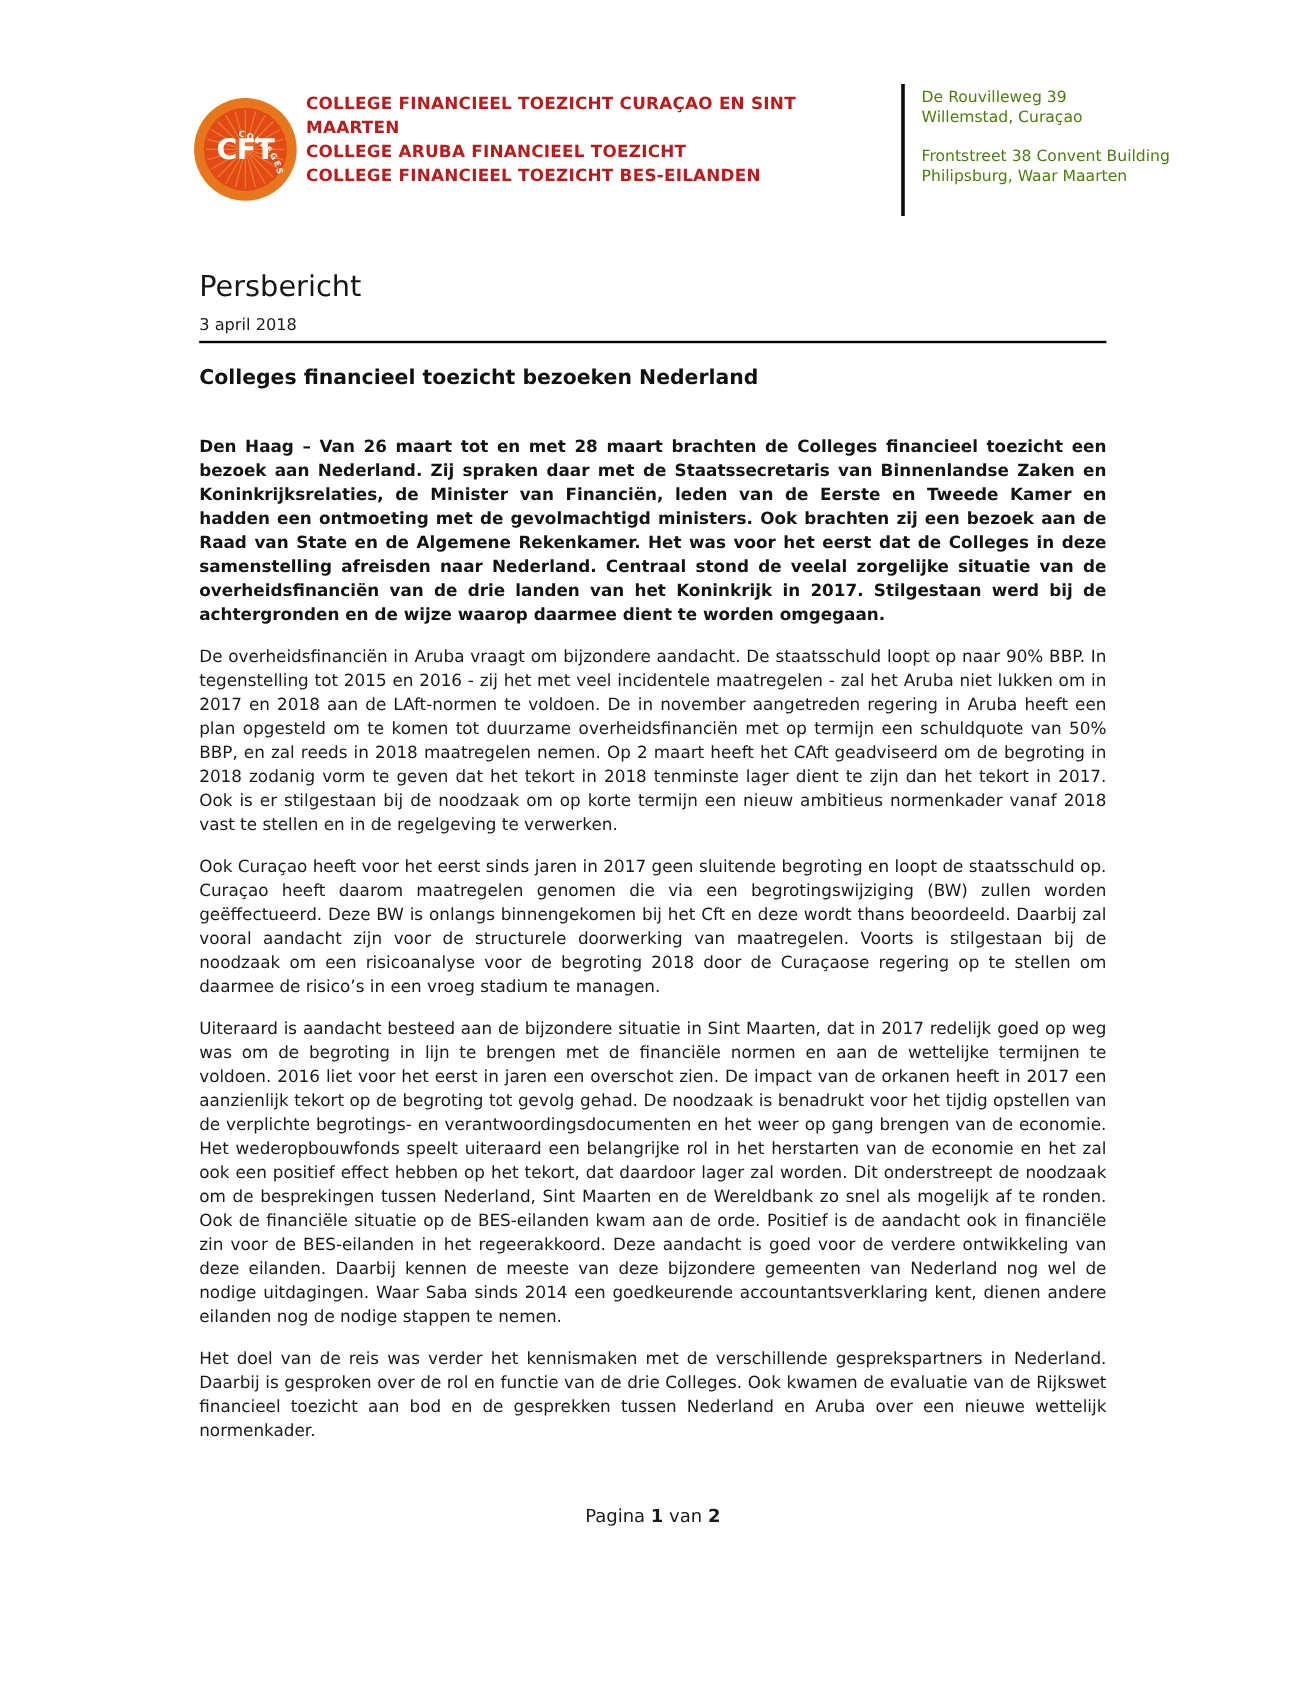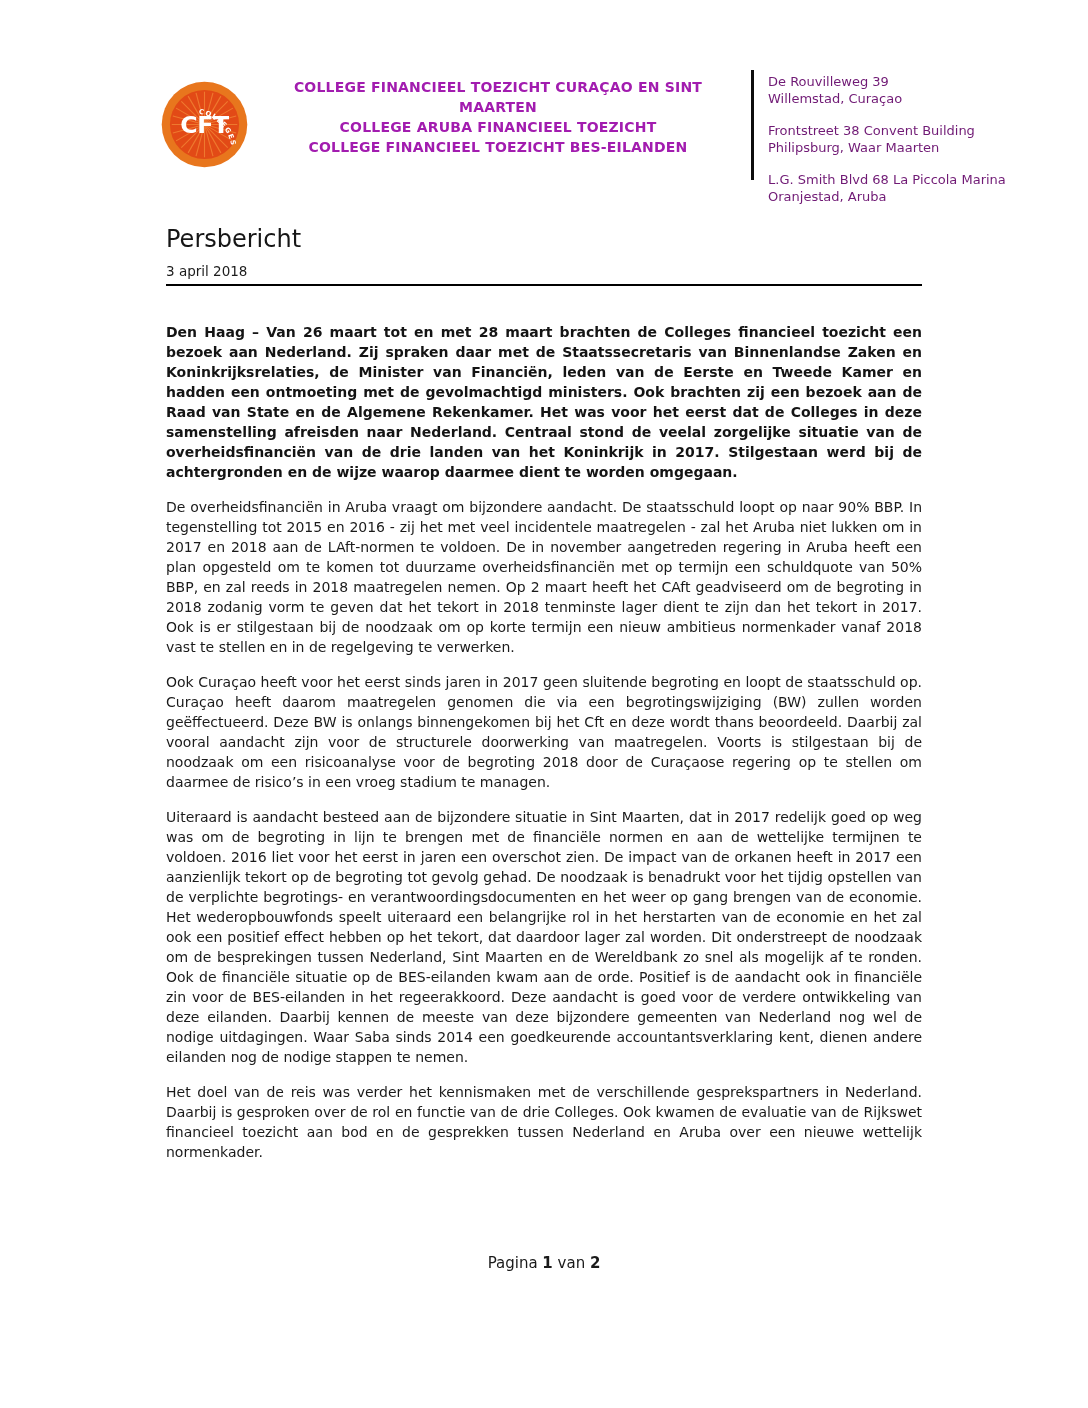--- a/index.html
+++ b/index.html
@@ -16,39 +16,39 @@
   
   .logo {
     position: absolute;
     left: 159px; top: 79px;
     width: 91px; height: 91px;
   }
   .org-lines {
     position: absolute;
     left: 255px; top: 77px;
     width: 486px;
-    text-align: center;
+    text-align: left;
     font-size: 14px;
     font-weight: bold;
     line-height: 20px;
-    color: #a21caf;
+    color: #b91c1c;
     letter-spacing: 0.2px;
   }
   .header-divider {
     position: absolute;
     left: 751px; top: 70px;
     width: 3px; height: 110px;
     background: #0d0d0d;
   }
   .addresses {
     position: absolute;
     left: 768px; top: 74px;
     font-size: 13px;
     line-height: 16.5px;
-    color: #701a75;
+    color: #4d7c0f;
   }
   .addr-group { margin-bottom: 16px; }
 
   
   .content {
     position: absolute;
     left: 166px; top: 0;
     width: 756px;
   }
   .doc-title {
@@ -158,30 +158,27 @@
 
   <div class="addresses">
     <div class="addr-group">
       <div>De Rouvilleweg 39</div>
       <div>Willemstad, Curaçao</div>
     </div>
     <div class="addr-group">
       <div>Frontstreet 38 Convent Building</div>
       <div>Philipsburg, Waar Maarten</div>
     </div>
-    <div class="addr-group">
-      <div>L.G. Smith Blvd 68 La Piccola Marina</div>
-      <div>Oranjestad, Aruba</div>
-    </div>
   </div>
 
   <div class="content">
     <h1 class="doc-title">Persbericht</h1>
     <div class="doc-date">3 april 2018</div>
     <div class="title-rule"></div>
+    <h2 class="article-heading">Colleges financieel toezicht bezoeken Nederland</h2>
 
     <div class="paragraphs">
       <p class="para lead">Den Haag – Van 26 maart tot en met 28 maart brachten de Colleges financieel toezicht een bezoek aan Nederland. Zij spraken daar met de Staatssecretaris van Binnenlandse Zaken en Koninkrijksrelaties, de Minister van Financiën, leden van de Eerste en Tweede Kamer en hadden een ontmoeting met de gevolmachtigd ministers. Ook brachten zij een bezoek aan de Raad van State en de Algemene Rekenkamer. Het was voor het eerst dat de Colleges in deze samenstelling afreisden naar Nederland. Centraal stond de veelal zorgelijke situatie van de overheidsfinanciën van de drie landen van het Koninkrijk in 2017. Stilgestaan werd bij de achtergronden en de wijze waarop daarmee dient te worden omgegaan.</p>
       <p class="para">De overheidsfinanciën in Aruba vraagt om bijzondere aandacht. De staatsschuld loopt op naar 90% BBP. In tegenstelling tot 2015 en 2016 - zij het met veel incidentele maatregelen - zal het Aruba niet lukken om in 2017 en 2018 aan de LAft-normen te voldoen. De in november aangetreden regering in Aruba heeft een plan opgesteld om te komen tot duurzame overheidsfinanciën met op termijn een schuldquote van 50% BBP, en zal reeds in 2018 maatregelen nemen. Op 2 maart heeft het CAft geadviseerd om de begroting in 2018 zodanig vorm te geven dat het tekort in 2018 tenminste lager dient te zijn dan het tekort in 2017. Ook is er stilgestaan bij de noodzaak om op korte termijn een nieuw ambitieus normenkader vanaf 2018 vast te stellen en in de regelgeving te verwerken.</p>
       <p class="para">Ook Curaçao heeft voor het eerst sinds jaren in 2017 geen sluitende begroting en loopt de staatsschuld op. Curaçao heeft daarom maatregelen genomen die via een begrotingswijziging (BW) zullen worden geëffectueerd. Deze BW is onlangs binnengekomen bij het Cft en deze wordt thans beoordeeld. Daarbij zal vooral aandacht zijn voor de structurele doorwerking van maatregelen. Voorts is stilgestaan bij de noodzaak om een risicoanalyse voor de begroting 2018 door de Curaçaose regering op te stellen om daarmee de risico’s in een vroeg stadium te managen.</p>
       <p class="para">Uiteraard is aandacht besteed aan de bijzondere situatie in Sint Maarten, dat in 2017 redelijk goed op weg was om de begroting in lijn te brengen met de financiële normen en aan de wettelijke termijnen te voldoen. 2016 liet voor het eerst in jaren een overschot zien. De impact van de orkanen heeft in 2017 een aanzienlijk tekort op de begroting tot gevolg gehad. De noodzaak is benadrukt voor het tijdig opstellen van de verplichte begrotings- en verantwoordingsdocumenten en het weer op gang brengen van de economie. Het wederopbouwfonds speelt uiteraard een belangrijke rol in het herstarten van de economie en het zal ook een positief effect hebben op het tekort, dat daardoor lager zal worden. Dit onderstreept de noodzaak om de besprekingen tussen Nederland, Sint Maarten en de Wereldbank zo snel als mogelijk af te ronden. Ook de financiële situatie op de BES-eilanden kwam aan de orde. Positief is de aandacht ook in financiële zin voor de BES-eilanden in het regeerakkoord. Deze aandacht is goed voor de verdere ontwikkeling van deze eilanden. Daarbij kennen de meeste van deze bijzondere gemeenten van Nederland nog wel de nodige uitdagingen. Waar Saba sinds 2014 een goedkeurende accountantsverklaring kent, dienen andere eilanden nog de nodige stappen te nemen.</p>
       <p class="para">Het doel van de reis was verder het kennismaken met de verschillende gesprekspartners in Nederland. Daarbij is gesproken over de rol en functie van de drie Colleges. Ook kwamen de evaluatie van de Rijkswet financieel toezicht aan bod en de gesprekken tussen Nederland en Aruba over een nieuwe wettelijk normenkader.</p>
     </div>
   </div>
 

